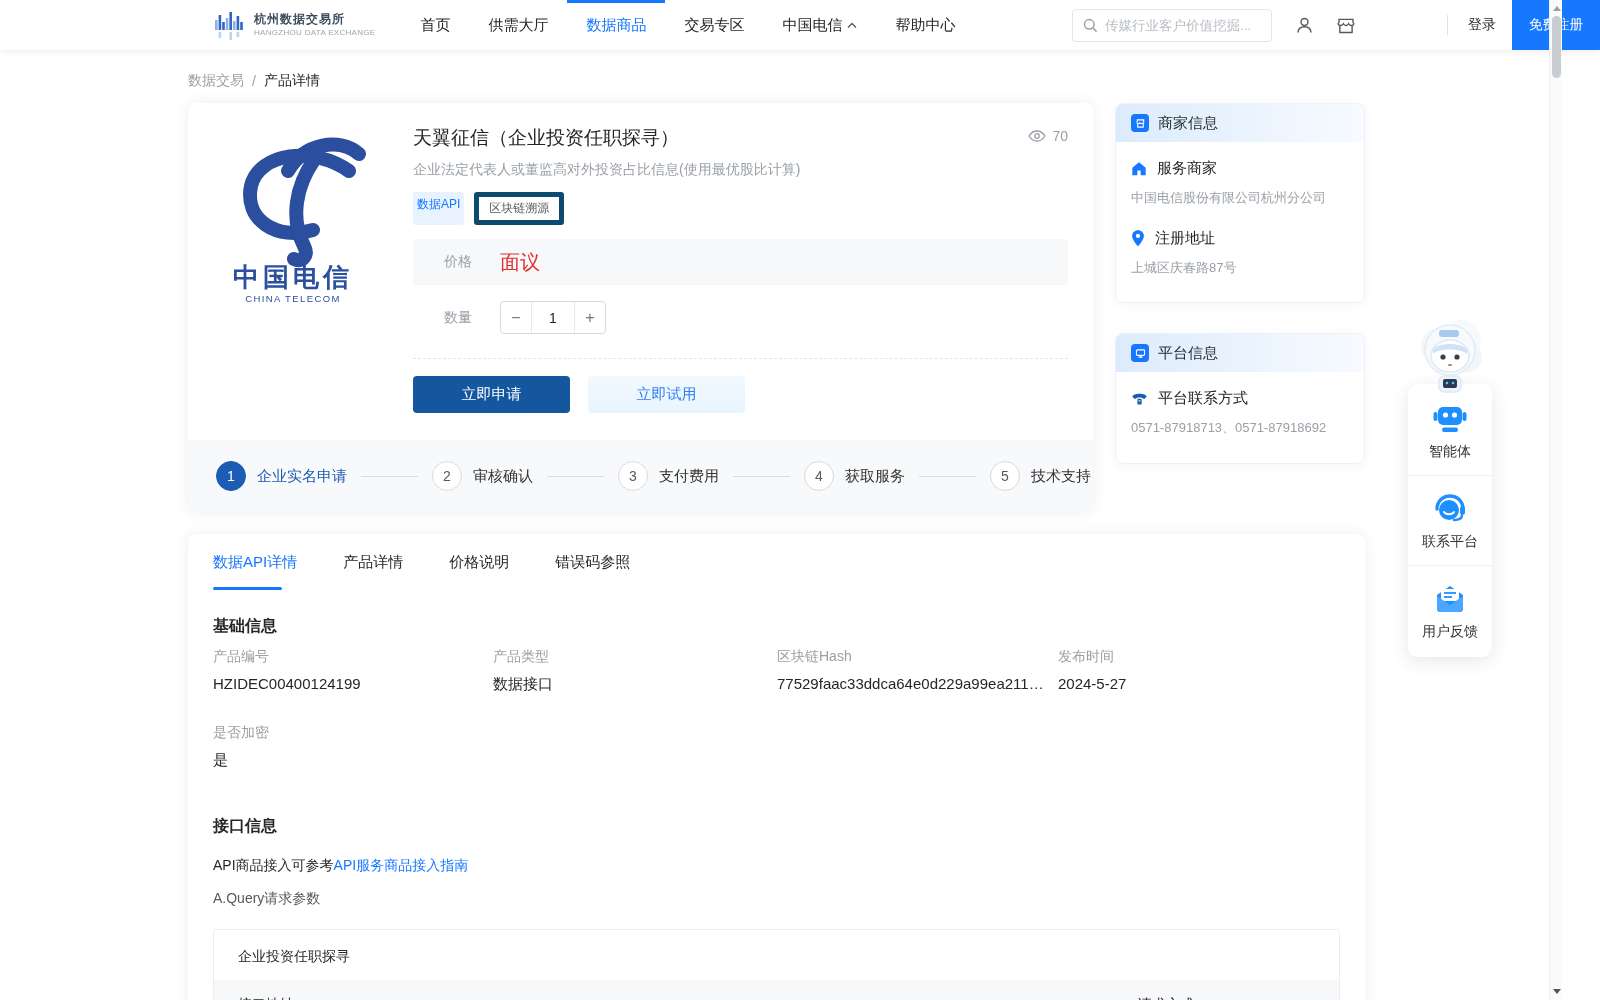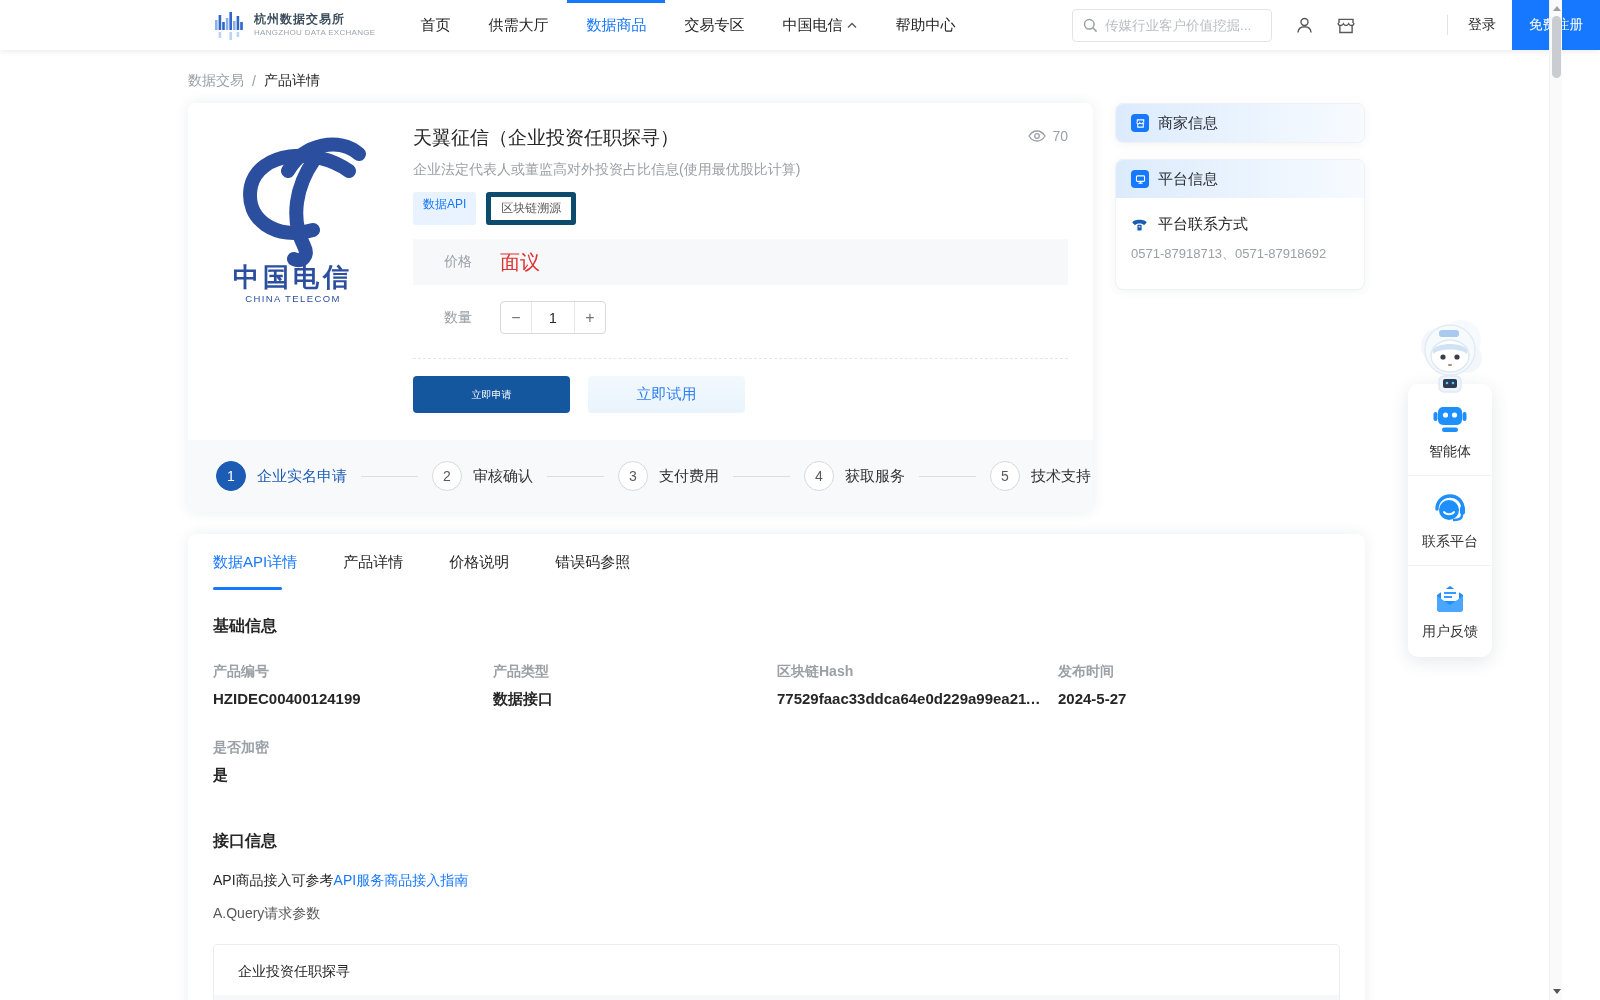--- a/index.html
+++ b/index.html
@@ -25,43 +25,43 @@
   .hd-divider { width:1px; height:20px; background:#e0e2e6; margin-left:90px; }
   .login { margin-left:20px; font-size:14px; color:#262626; cursor:pointer; }
   .register { margin-left:16px; height:50px; padding:0 17px; background:#1677ff; color:#fff;
     font-size:13.5px; display:flex; align-items:center; border:none; cursor:pointer; }
   
   .crumbs { margin-left:188px; padding:22px 0 13px; font-size:14px; color:#9aa0a6; display:flex; gap:8px; align-items:center; }
   .crumb-current { color:#262626; }
   
   .layout { margin-left:188px; width:1177px; display:flex; gap:22px; align-items:flex-start; }
   .main-col { width:905px; flex:none; }
-  .side-col { width:250px; flex:none; display:flex; flex-direction:column; gap:16px; }
+  .side-col { width:250px; flex:none; display:flex; flex-direction:column; gap:30px; }
   
   .product-card { background:#fff; border-radius:8px; box-shadow:0 0 14px rgba(46,64,95,.09); }
   .pc-top { display:flex; padding:22px 25px 0 30px; }
   .pc-logo { width:150px; flex:none; padding-top:8px; }
   .pc-info { flex:1; padding-left:45px; min-width:0; }
   .pc-titlebar { display:flex; align-items:flex-start; }
   .pc-title { flex:1; font-size:19px; color:#262626; font-weight:500; }
   .pc-views { color:#9aa0a6; font-size:14px; display:flex; gap:6px; align-items:center; margin-top:3px; }
   .pc-sub { margin-top:10px; color:#9aa0a6; font-size:14px; }
   .pc-tags { margin-top:13px; display:flex; gap:10px; }
-  .tag-blue { background:#e8f3ff; color:#1677ff; font-size:12px; padding:4px 10px; border-radius:3px; }
+  .tag-blue { background:#e8f3ff; color:#1677ff; font-size:12px; padding:4px 4px; border-radius:3px; }
   .tag-plain { background:#fff; border:5px solid #0c4a6e; color:#595959; font-size:12px; padding:3px 10px; border-radius:3px; }
   .pc-pricebar { margin-top:14px; background:#f7f8fa; height:46px; display:flex; align-items:center; padding:0 31px; gap:28px; }
   .price-label, .qty-label { color:#9aa0a6; font-size:14px; }
   .price-value { color:#e02f2f; font-size:20px; }
   .pc-qty { margin-top:16px; display:flex; align-items:center; gap:28px; padding-left:31px; }
   .stepper { display:flex; border:1px solid #d9d9d9; border-radius:4px; overflow:hidden; height:33px; background:#fff; }
   .st-btn { width:30px; display:flex; align-items:center; justify-content:center; color:#737373; font-size:16px; cursor:pointer; }
   .st-val { width:44px; border-left:1px solid #e8e8e8; border-right:1px solid #e8e8e8; display:flex; align-items:center; justify-content:center; font-size:14px; color:#262626; }
   .pc-dash { margin-top:24px; border-top:1px dashed #e3e6ea; }
   .pc-actions { display:flex; gap:18px; margin:17px 0 27px; }
-  .btn-apply { width:157px; height:37px; background:#14579f; color:#fff; font-size:10px; border:none; border-radius:4px; cursor:pointer; }
+  .btn-apply { width:157px; height:37px; background:#14579f; color:#fff; font-size:15px; border:none; border-radius:4px; cursor:pointer; }
   .btn-trial { width:157px; height:37px; background:linear-gradient(180deg,#f2f9fe,#e9f4fd); color:#2f7ef2; font-size:15px; border:none; border-radius:4px; cursor:pointer; }
   .steps { background:#f8f9fb; height:72px; display:flex; align-items:center; padding:0 28px; border-radius:0 0 8px 8px; }
   .step { display:flex; align-items:center; gap:11px; }
   .step-circle { width:30px; height:30px; border-radius:50%; background:#fff; border:1px solid #d6d9dd; color:#595959;
     font-size:14px; display:flex; align-items:center; justify-content:center; flex:none; }
   .step-label { font-size:15px; color:#333; white-space:nowrap; }
   .step.active .step-circle { background:#1d5cb5; border-color:#1d5cb5; color:#fff; }
   .step.active .step-label { color:#1d5cb5; }
   .step-line { width:57px; height:1px; background:#d9dde2; margin:0 14px; flex:none; }
   
@@ -74,21 +74,21 @@
   .sc-item-value { margin:10px 0 21px; font-size:13px; color:#9aa0a6; line-height:1.5; }
   
   .detail-card { margin-top:22px; margin-left:188px; width:1177px; background:#fff; border-radius:8px 8px 0 0;
     box-shadow:0 0 14px rgba(46,64,95,.09); min-height:520px; padding-bottom:40px; }
   .tabs { display:flex; gap:46px; padding:0 25px; height:56px; align-items:center; }
   .tab { font-size:15px; color:#262626; position:relative; height:56px; display:flex; align-items:center; cursor:pointer; }
   .tab.active { color:#1677ff; }
   .tab.active::after { content:""; position:absolute; left:0; bottom:0; width:82%; height:3px; background:#1677ff; border-radius:2px; }
   .dc-body { padding:26px 25px 0; }
   .sec-title { font-size:16px; color:#262626; font-weight:600; }
-  .fields { margin-top:26px; display:grid; grid-template-columns:280px 284px 281px 1fr; row-gap:30px;font-weight:bold; }
+  .fields { margin-top:11px; display:grid; grid-template-columns:280px 284px 281px 1fr; row-gap:30px; }
   .f-label { font-size:14px; color:#9aa0a6; }
   .f-value { margin-top:9px; font-size:15px; color:#262626; white-space:nowrap; overflow:hidden; text-overflow:ellipsis; padding-right:14px; }
   .sec2 { margin-top:46px; }
   .guide { margin-top:20px; font-size:14px; color:#262626; }
   .guide-link { color:#1677ff; cursor:pointer; }
   .query-label { margin-top:15px; font-size:14px; color:#595959; }
   .api-box { margin-top:21px; border:1px solid #ebedf0; border-radius:4px; overflow:hidden; }
   .ab-title { padding:18px 24px 14px; font-size:14px; color:#262626; }
   table.ab { width:100%; border-collapse:collapse; }
   .ab th { background:#f7f8fa; text-align:left; padding:16px 24px; font-size:14px; color:#262626; font-weight:500; }
@@ -274,20 +274,41 @@
       <div class="sc-head">
         <span class="sc-ico">
           <svg width="11" height="11" viewBox="0 0 12 12" fill="none" stroke="#fff" stroke-width="1.2">
               <path d="M2.5 4.5 L2.5 2 L9.5 2 L9.5 4.5"></path>
               <path d="M2 4.5 C2 5.5 2.8 6.2 3.7 6.2 C4.4 6.2 5 5.8 5.3 5.2 C5.6 5.8 6.4 6.2 7 6.2 C7.8 6.2 8.4 5.8 8.7 5.2 C9 5.8 9.6 6.2 10 6"></path>
               <path d="M3 6.5 L3 10 L9 10 L9 6.5"></path>
             </svg>
         </span>
         <span>商家信息</span>
       </div>
+      <div class="sc-body">
+        <div class="sc-item-label">
+          <span>
+            <svg width="16" height="15" viewBox="0 0 24 22">
+                <path d="M2 10 L12 1.5 L22 10 L22 21 L14.5 21 L14.5 14 L9.5 14 L9.5 21 L2 21 Z" fill="#1677ff"></path>
+              </svg>
+          </span>
+          <span>服务商家</span>
+        </div>
+        <div class="sc-item-value">中国电信股份有限公司杭州分公司</div>
+        <div class="sc-item-label">
+          <span>
+            <svg width="14" height="17" viewBox="0 0 20 26">
+                <path d="M10 0.5 C4.8 0.5 1 4.3 1 9.2 C1 15.5 10 25 10 25 C10 25 19 15.5 19 9.2 C19 4.3 15.2 0.5 10 0.5 Z" fill="#1677ff"></path>
+                <circle cx="10" cy="9" r="3.2" fill="#fff"></circle>
+              </svg>
+          </span>
+          <span>注册地址</span>
+        </div>
+        <div class="sc-item-value">上城区庆春路87号</div>
+      </div>
     </section>
 
     <section class="side-card">
       <div class="sc-head">
         <span class="sc-ico">
           <svg width="11" height="11" viewBox="0 0 12 12" fill="none" stroke="#fff" stroke-width="1.2">
               <rect x="1.6" y="2" width="8.8" height="6" rx="1"></rect>
               <line x1="6" y1="8" x2="6" y2="10"></line>
               <line x1="3.8" y1="10" x2="8.2" y2="10"></line>
             </svg>

